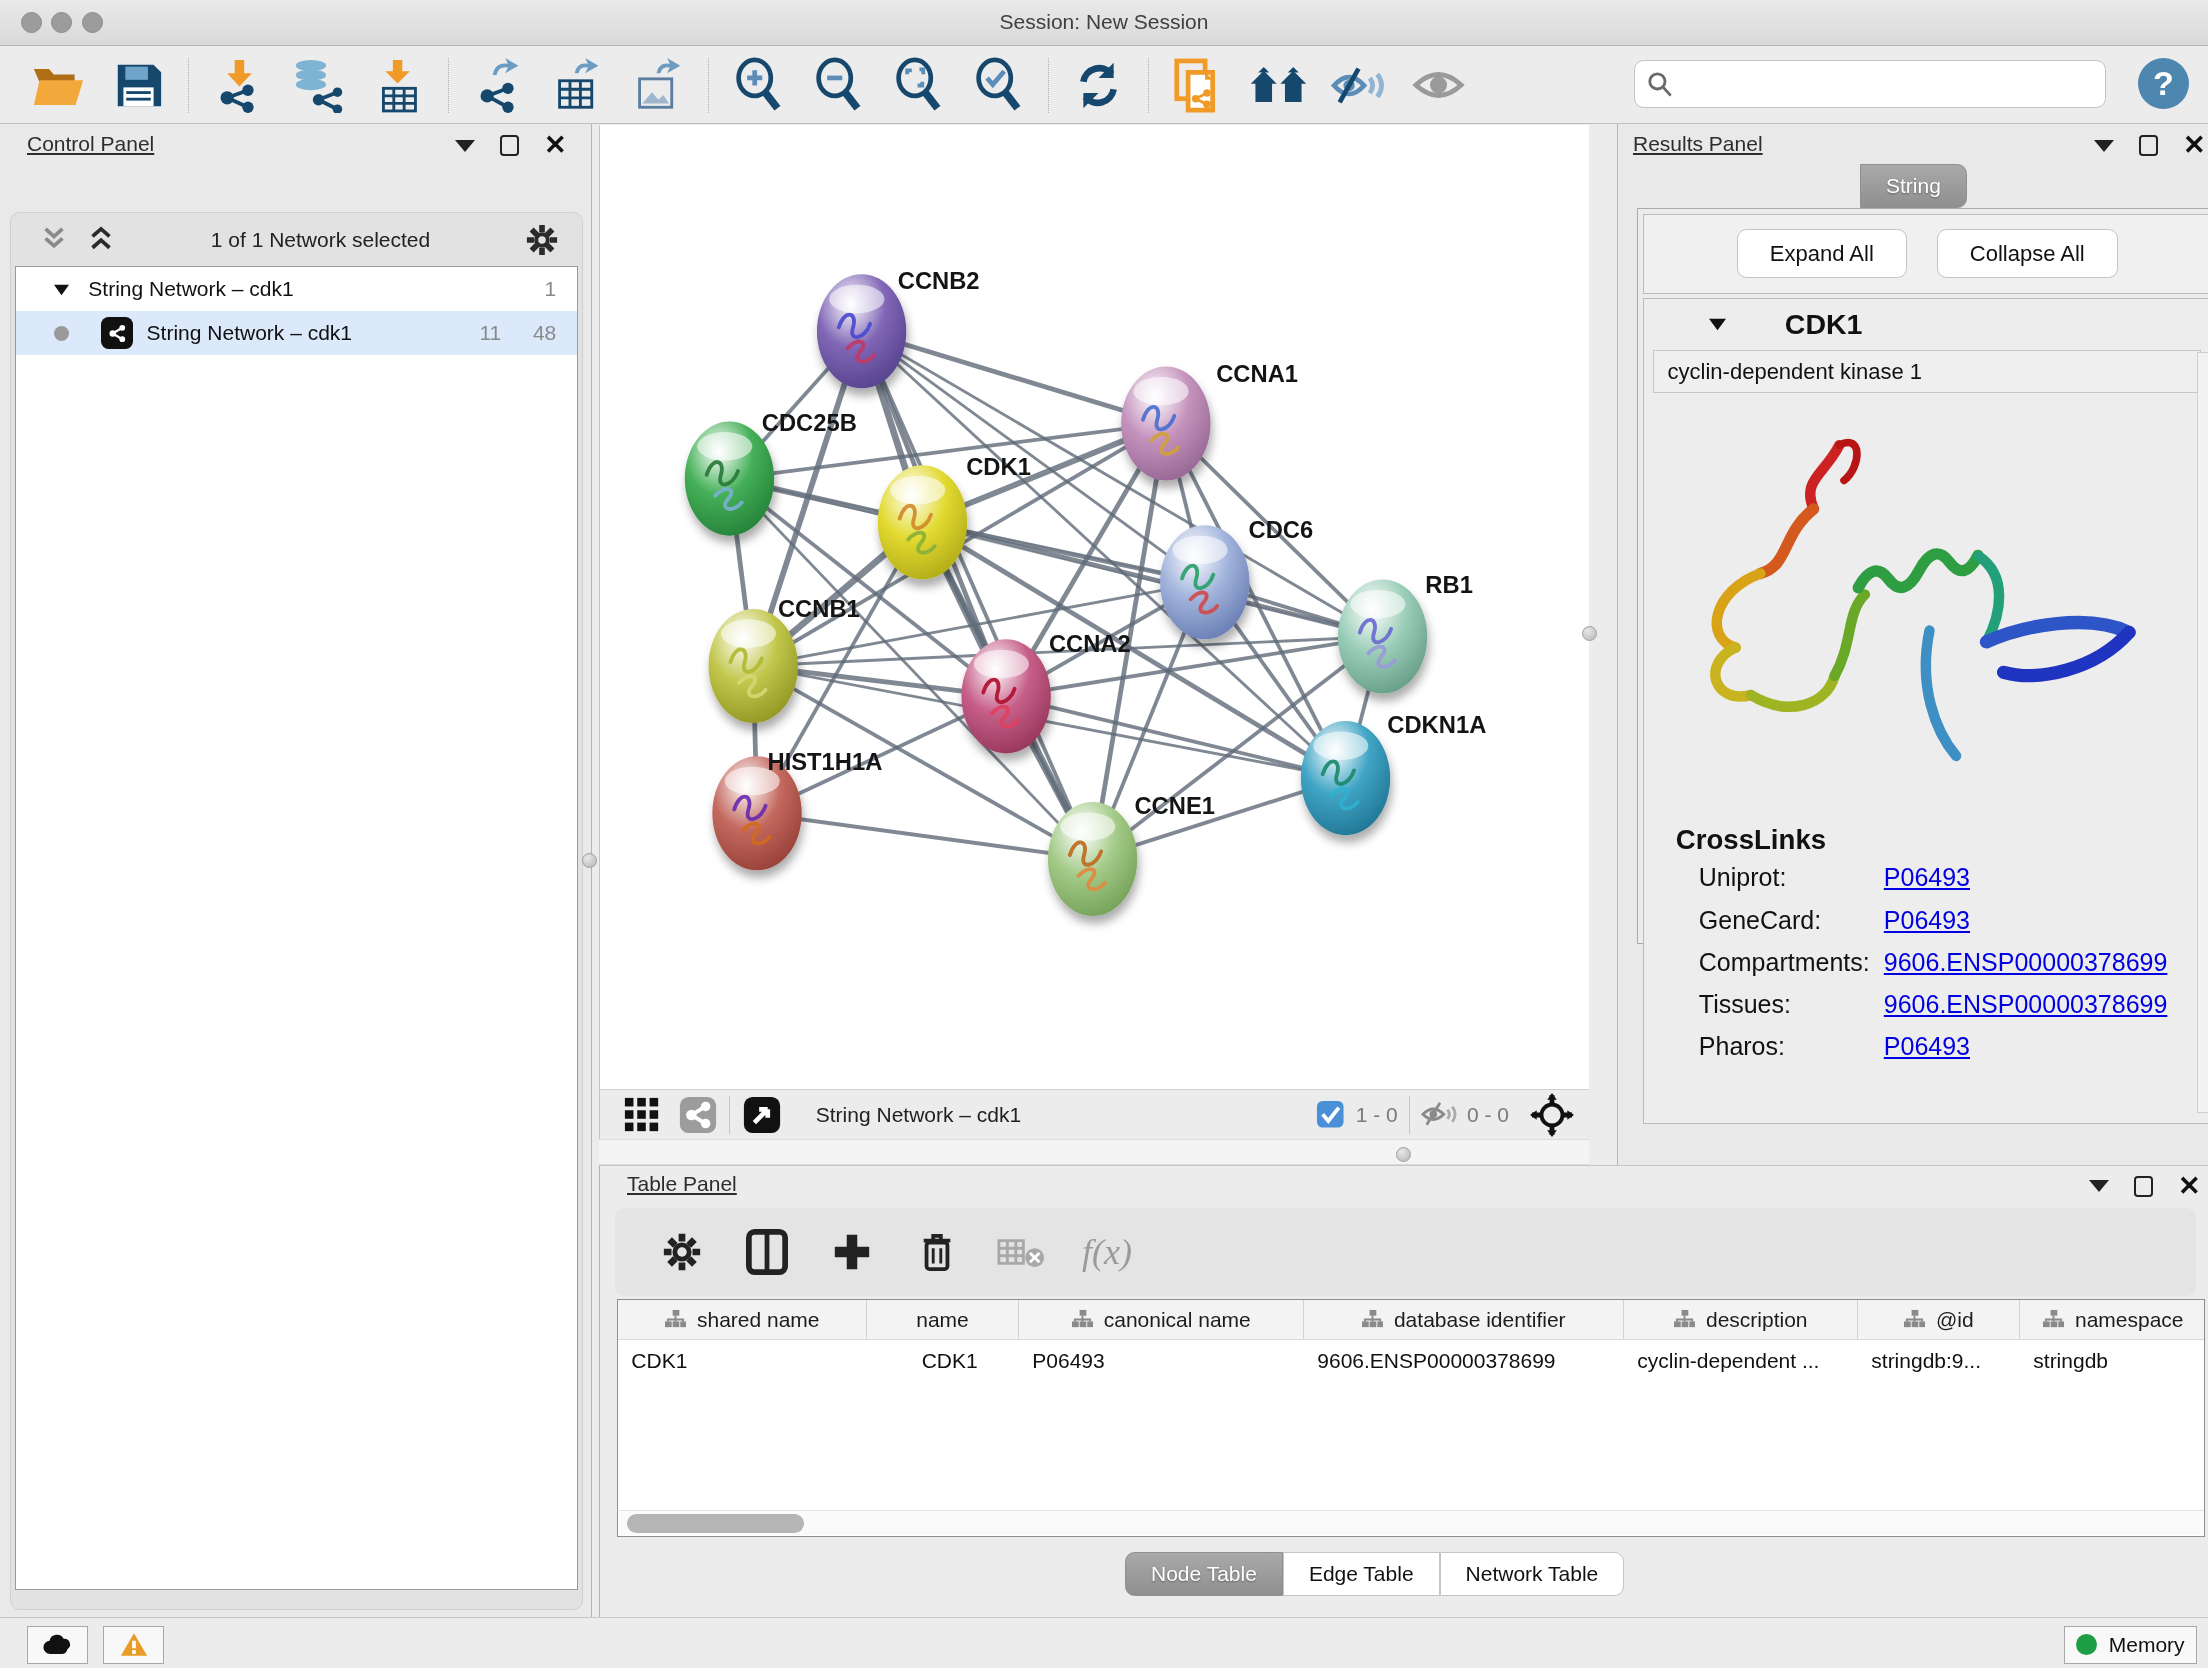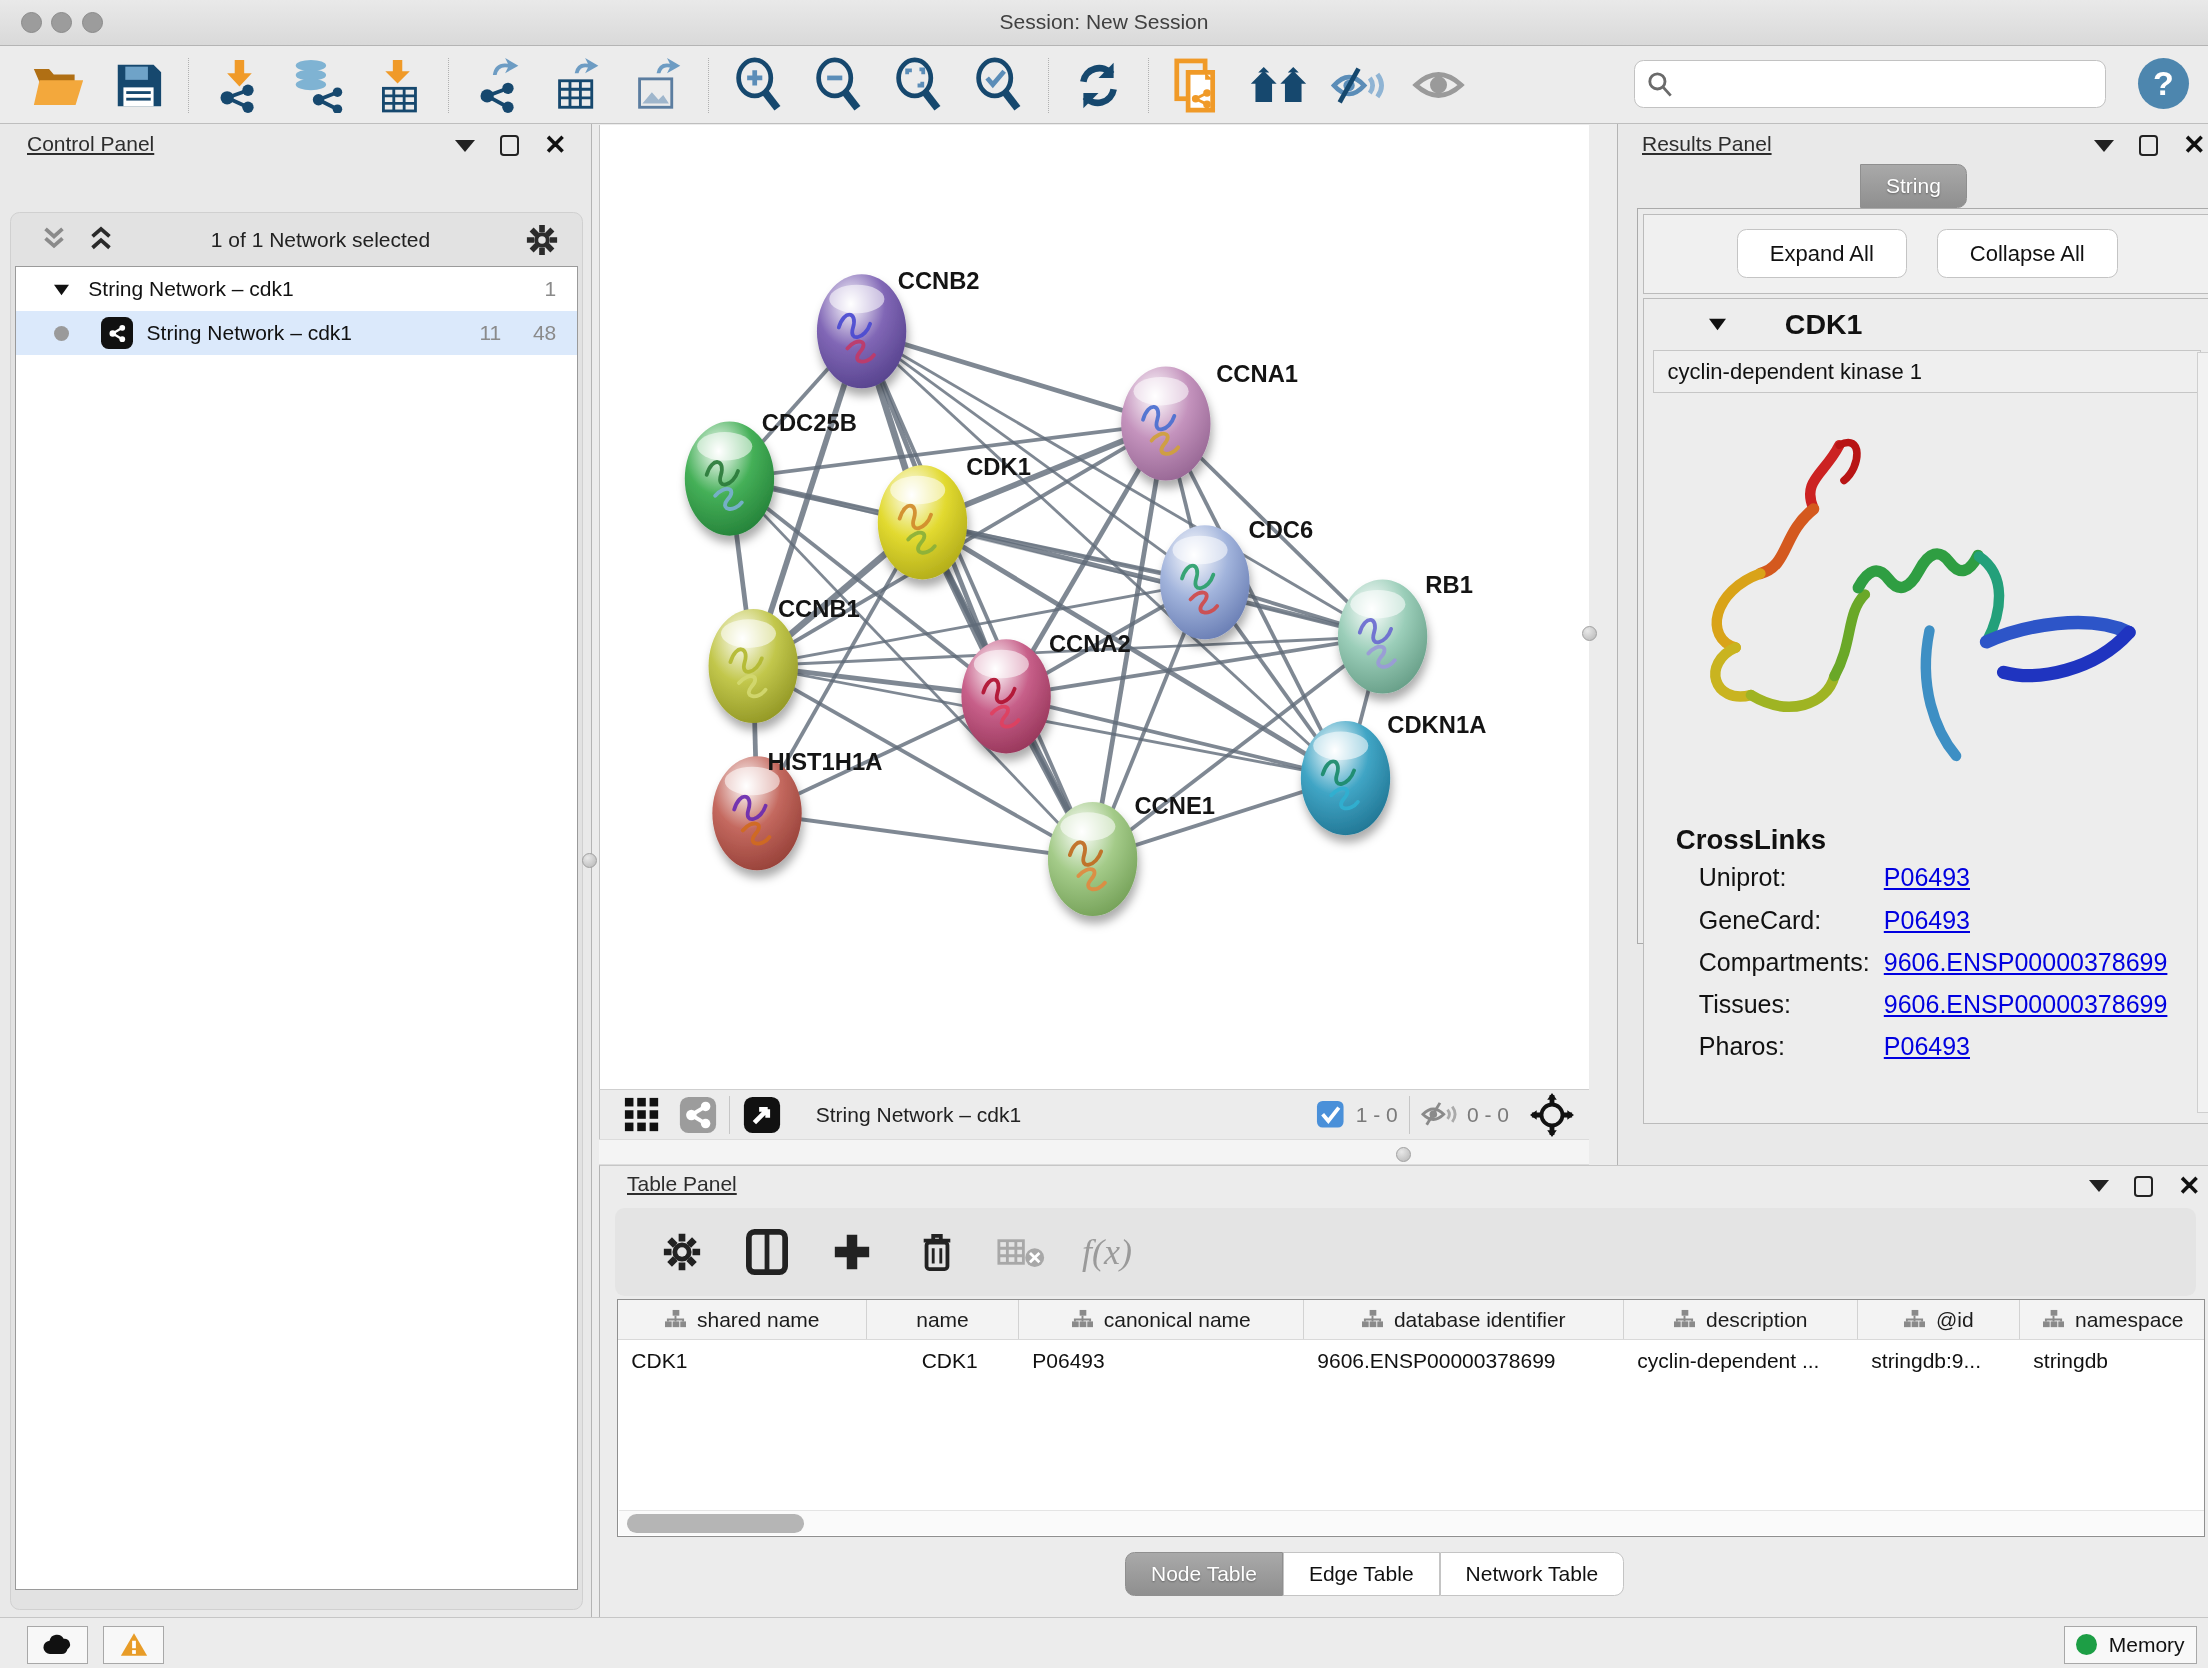--- a/index.html
+++ b/index.html
@@ -594,21 +594,21 @@
         <path d="M23 2 v10 M23 34 v10 M2 23 h10 M34 23 h10" stroke="#111" stroke-width="5"></path>
         <path d="M23 0 l5 7 h-10z M23 46 l5-7 h-10z M0 23 l7-5 v10z M46 23 l-7-5 v10z" fill="#111"></path>
       </svg>
   </div>
   <div class="canvas-splitter"></div>
   <div class="split-dot" style="left:1396px;top:1147px"></div>
   <div class="split-dot" style="left:582px;top:853px"></div>
   <div class="split-dot" style="left:1582px;top:626px"></div>
 
   <div class="results-panel">
-    <div class="panel-head" style="left:24px;top:7.6px">Results Panel</div>
+    <div class="panel-head" style="left:15px;top:7.6px">Results Panel</div>
     <div class="ph-ctl" style="left:476px;top:11.4px">
       <div class="tri-down"></div>
       <div class="float-box"></div>
       <div class="x-ico">✕</div>
     </div>
     <div class="rp-tab">
       <div class="tabbtn first last active">String</div>
     </div>
     <div class="rp-outer">
       <div class="rp-btnbox">

